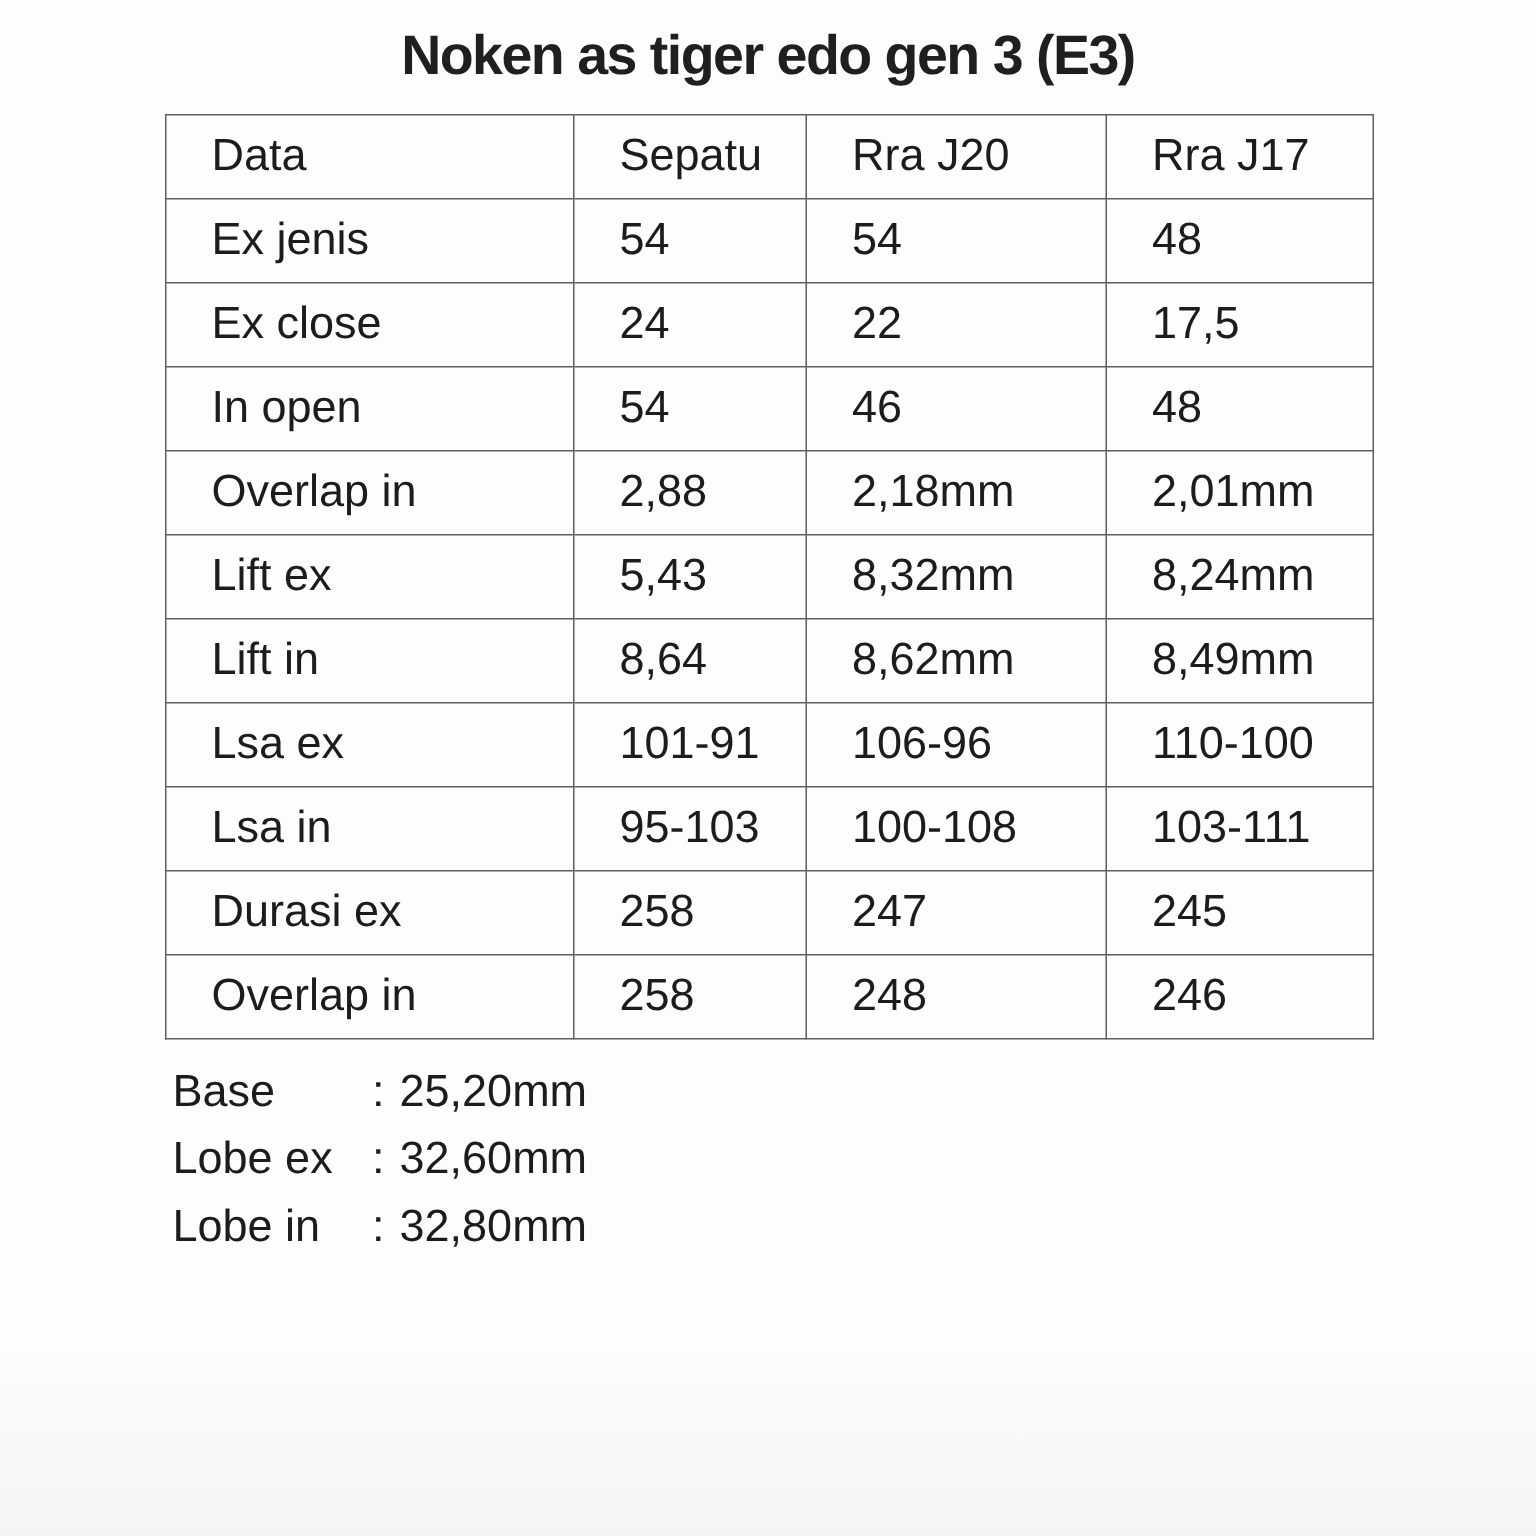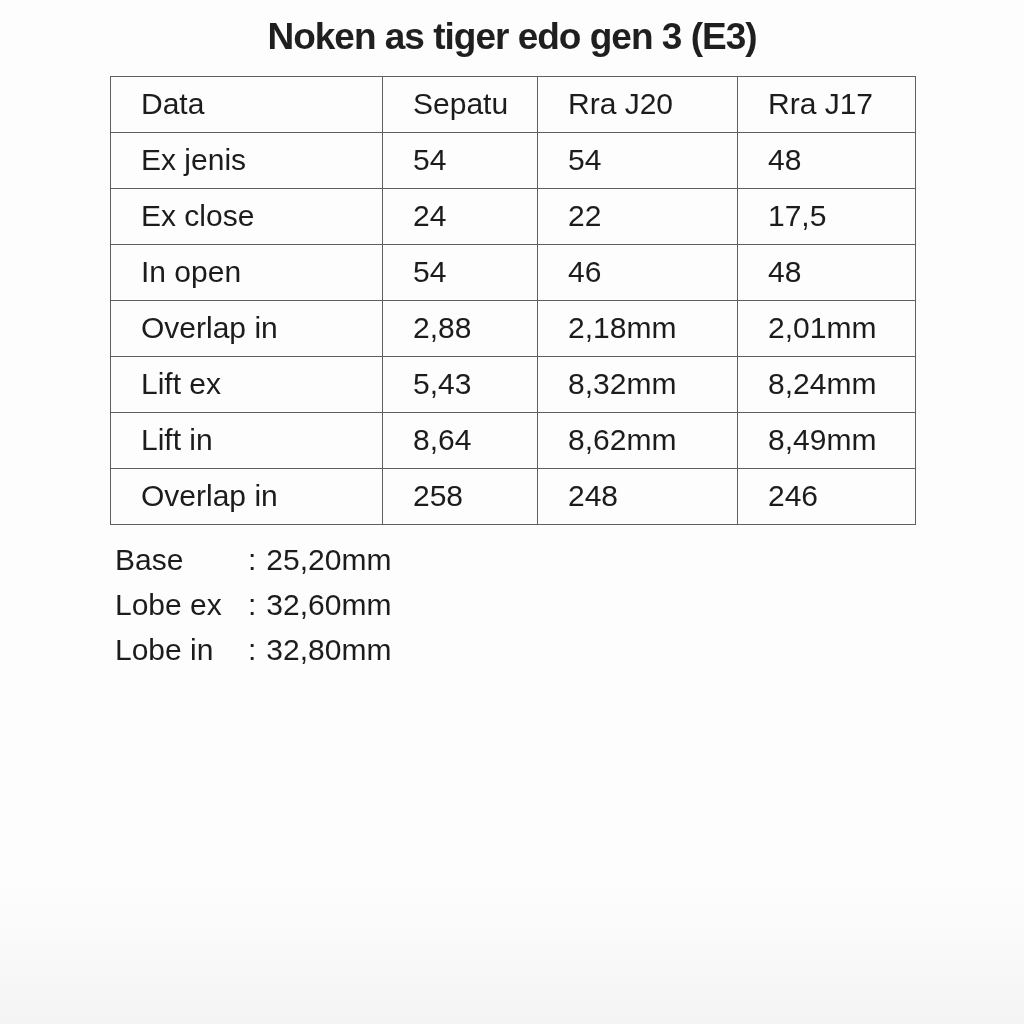--- a/index.html
+++ b/index.html
@@ -119,20 +119,38 @@
       <td>8,32mm</td>
       <td>8,24mm</td>
     </tr>
     <tr>
       <td>Lift in</td>
       <td>8,64</td>
       <td>8,62mm</td>
       <td>8,49mm</td>
     </tr>
     <tr>
+      <td>Lsa ex</td>
+      <td>101-91</td>
+      <td>106-96</td>
+      <td>110-100</td>
+    </tr>
+    <tr>
+      <td>Lsa in</td>
+      <td>95-103</td>
+      <td>100-108</td>
+      <td>103-111</td>
+    </tr>
+    <tr>
+      <td>Durasi ex</td>
+      <td>258</td>
+      <td>247</td>
+      <td>245</td>
+    </tr>
+    <tr>
       <td>Overlap in</td>
       <td>258</td>
       <td>248</td>
       <td>246</td>
     </tr>
   </tbody>
 </table>
 
 <div class="footer-notes">
   <div class="footer-line">

